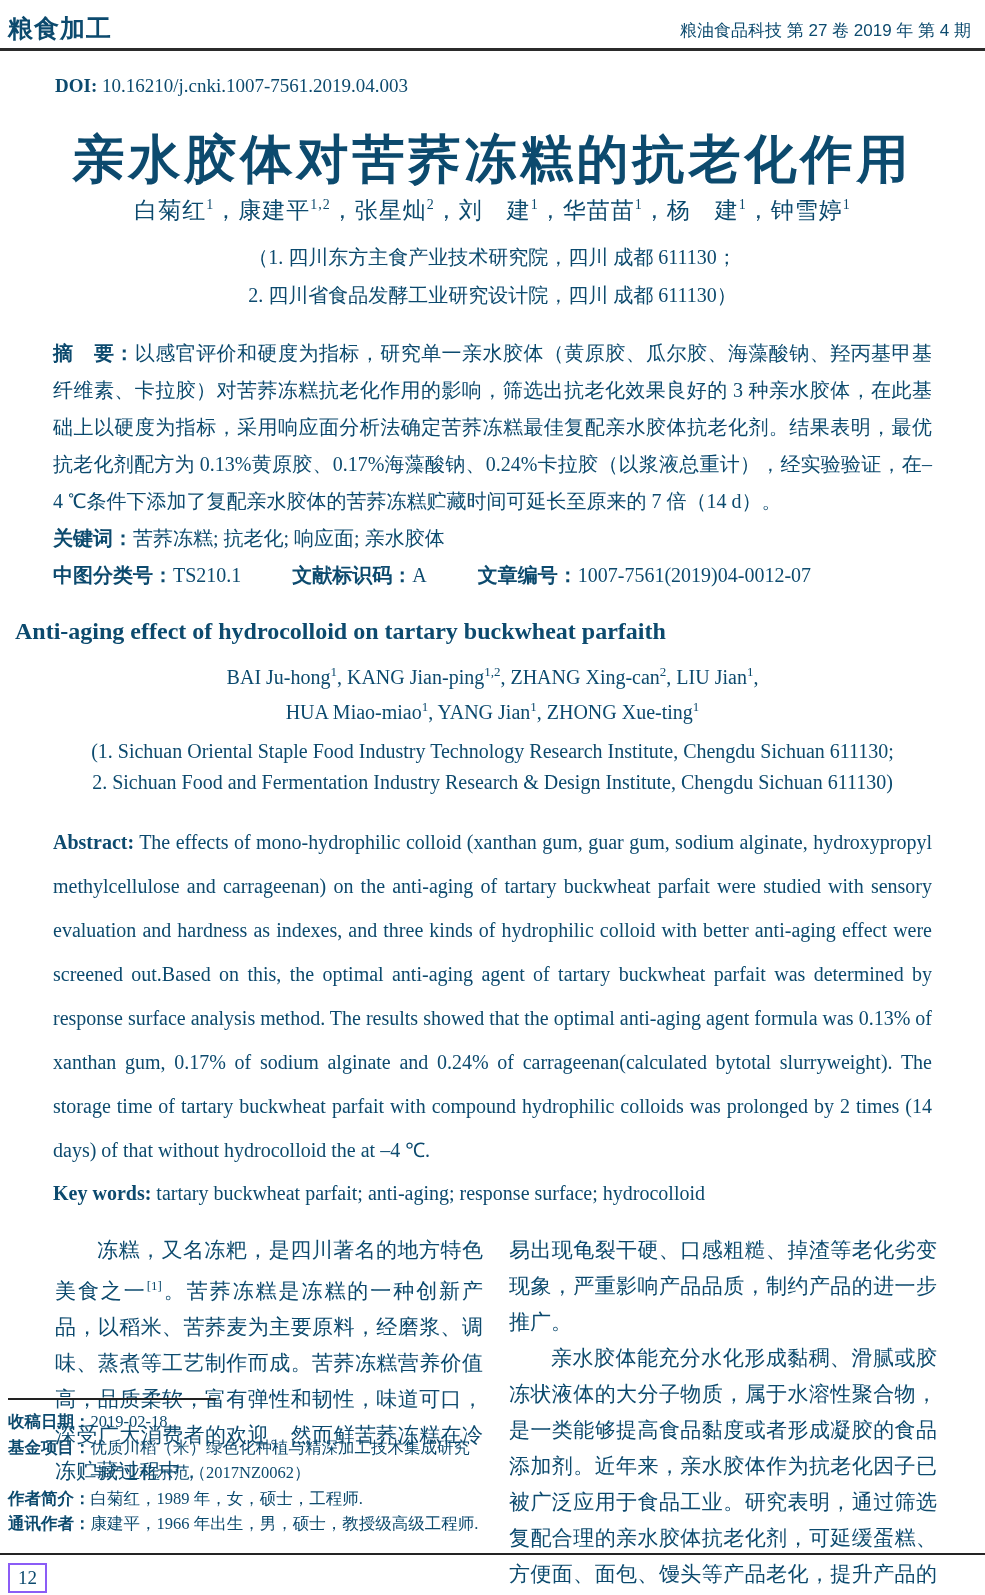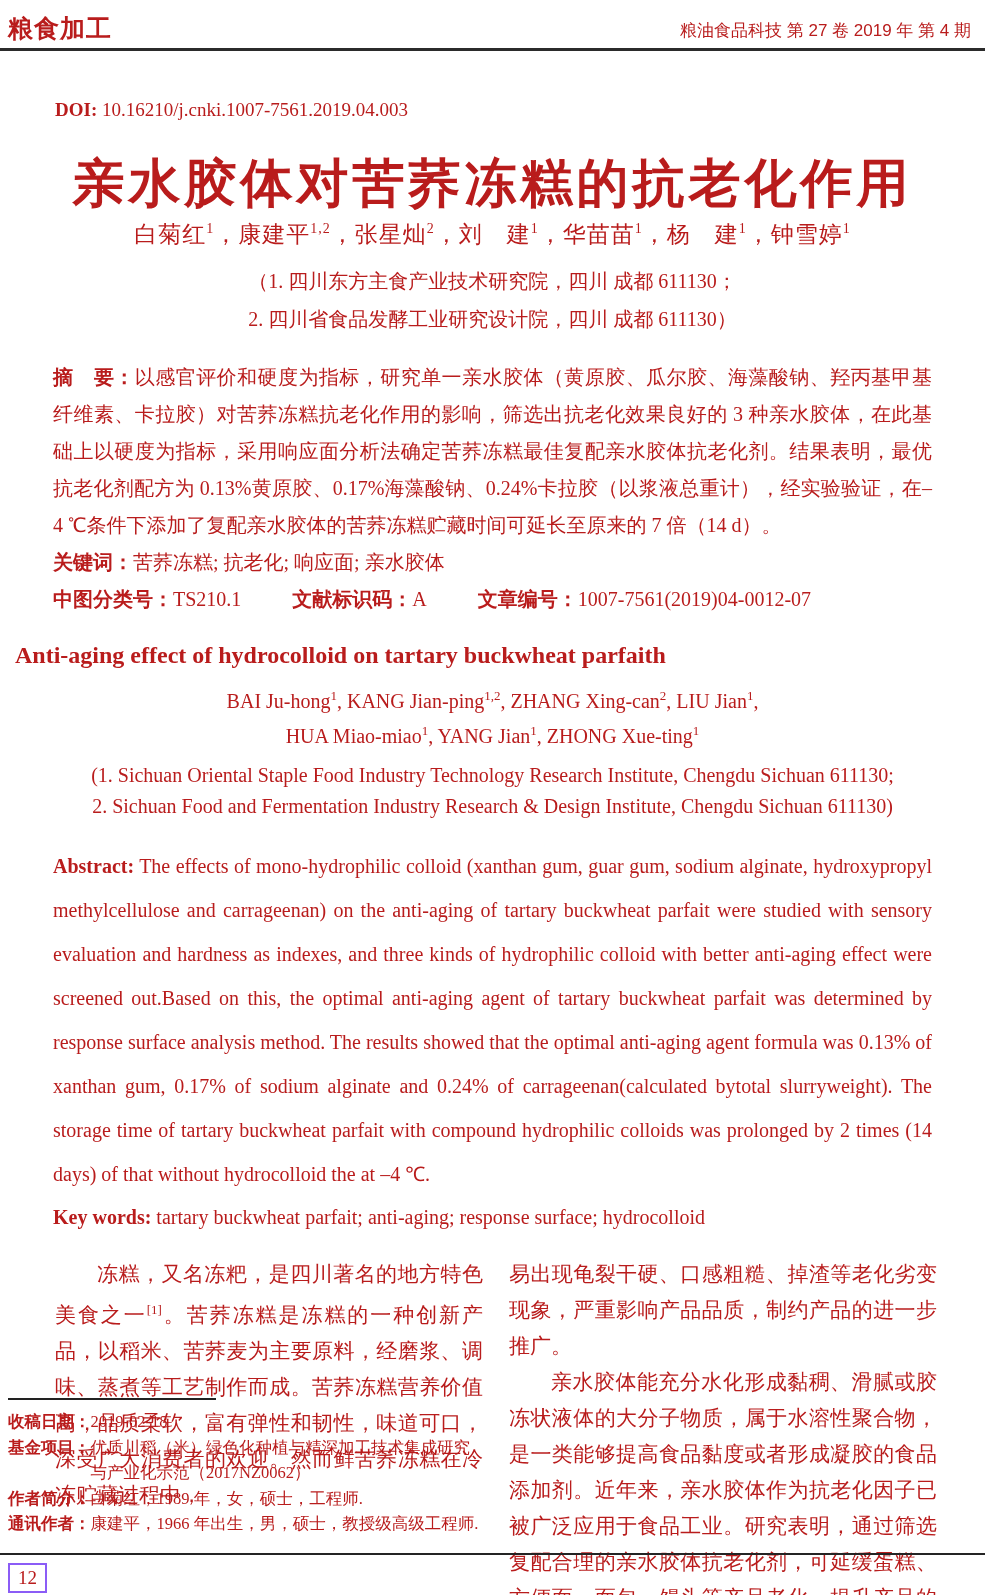--- a/index.html
+++ b/index.html
@@ -2,40 +2,40 @@
 <html><head>
 <meta charset="utf-8">
 <style>
   * { box-sizing: border-box; }
   html, body { margin: 0; padding: 0; background: #e8e8e8; }
   .page {
     position: relative;
     width: 985px; height: 1595px;
     margin: 0 auto;
     background: #ffffff;
-    color: #b91c1c;
+    color: #0c4a6e;
     font-family: "Liberation Serif", serif;
     overflow: hidden;
   }
   
   .pg-header {
     display: flex; justify-content: space-between; align-items: flex-end;
     padding: 12px 14px 0 8px;
   }
   .hdr-left {
     font-family: "Liberation Sans", sans-serif;
     font-weight: bold; font-size: 25px; letter-spacing: 1px;
   }
   .hdr-right {
     font-family: "Liberation Sans", sans-serif;
     font-size: 17px; padding-bottom: 3px; margin-left: 44px;
   }
   .hdr-rule { height: 3px; background: #2b2b2b; margin-top: 3px; }
   
-  .doi-line { padding: 24px 55px 0; font-size: 19px; margin-top: 24px; }
+  .doi-line { padding: 24px 55px 0; font-size: 19px; }
   .doi-line b { font-weight: bold; }
   
   .title-cn {
     margin: 28px 30px 0; text-align: center;
     font-size: 52px; font-weight: bold; letter-spacing: 4px;
     font-family: "Liberation Serif", serif;
   }
   .authors-cn {
     text-align: center; font-size: 23px; letter-spacing: 1px;
   }

